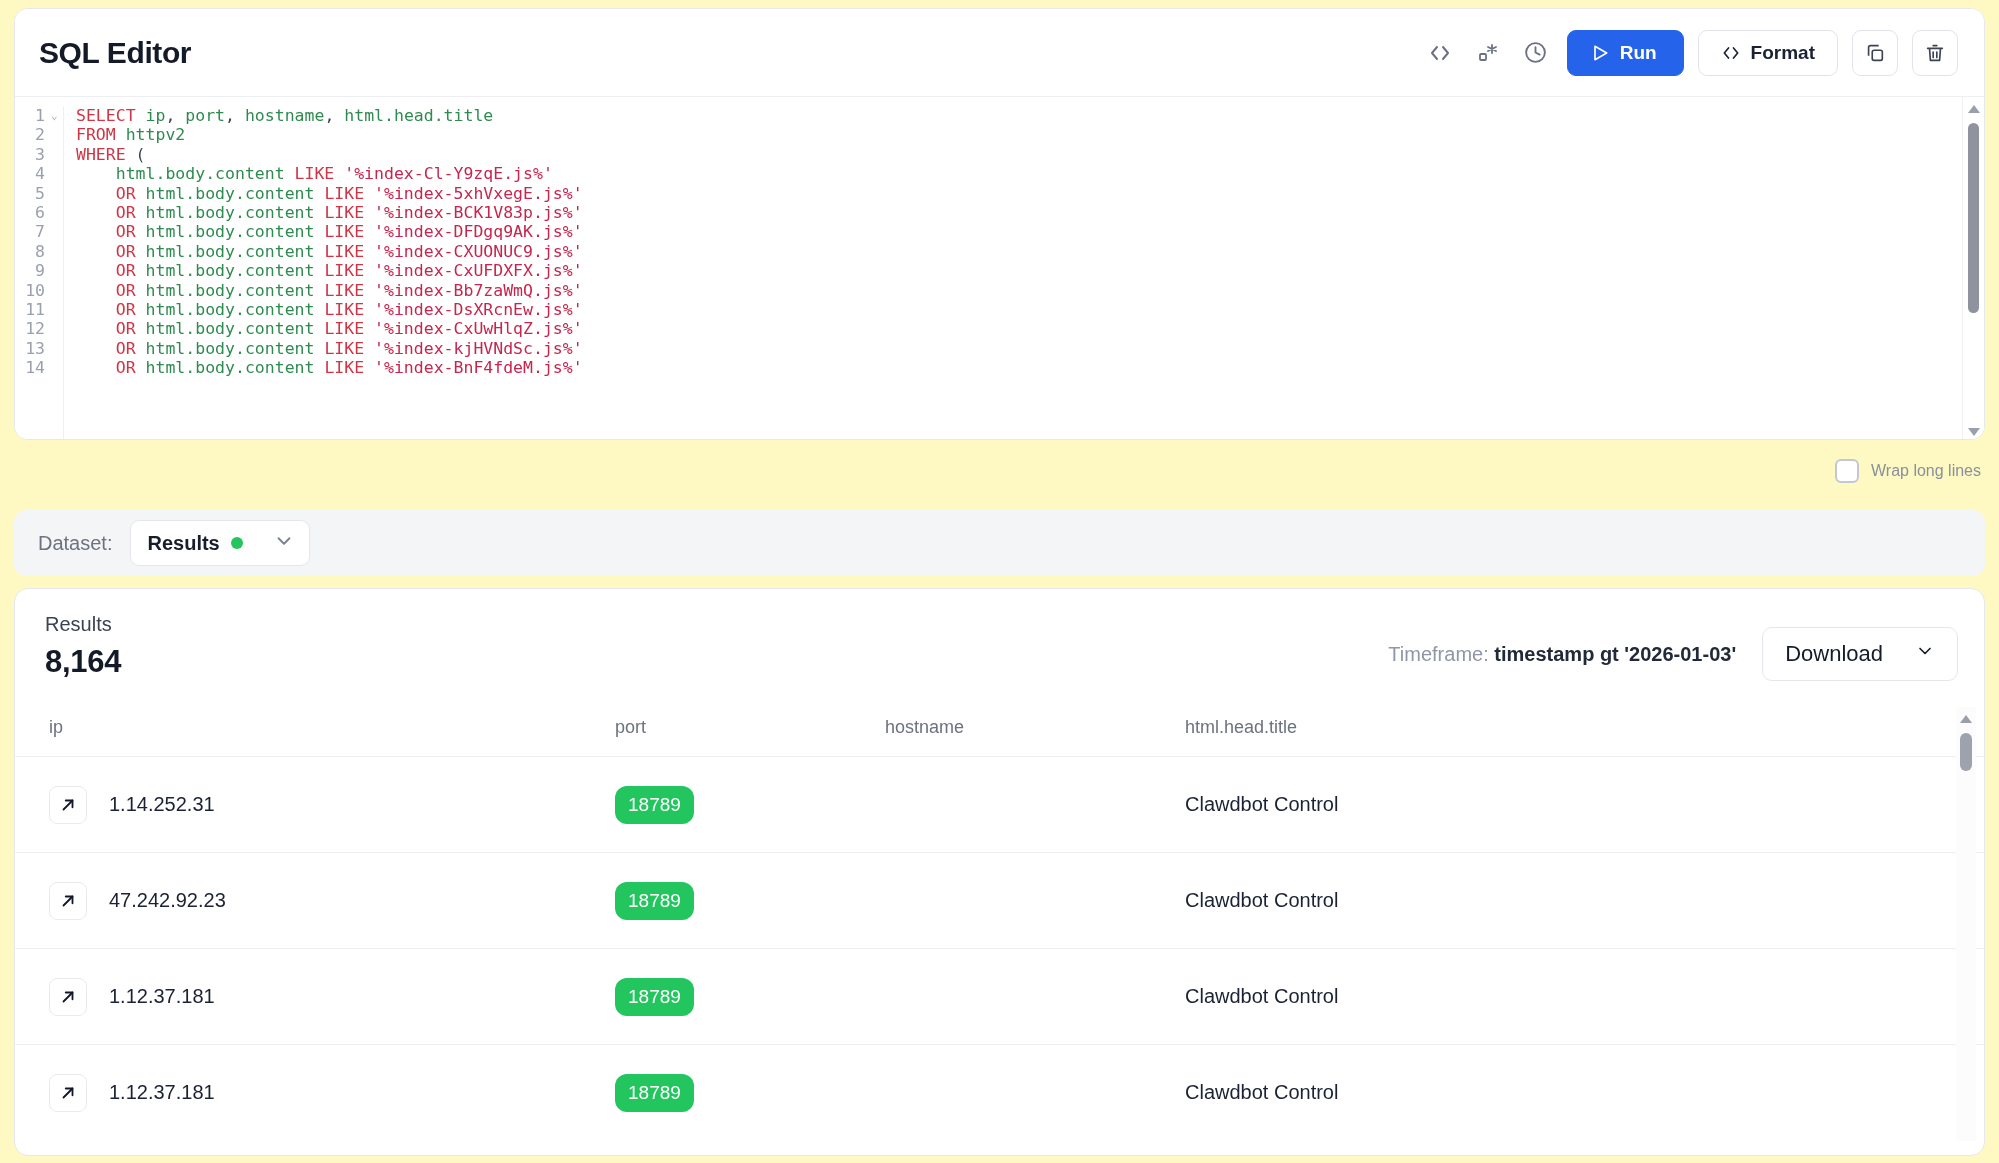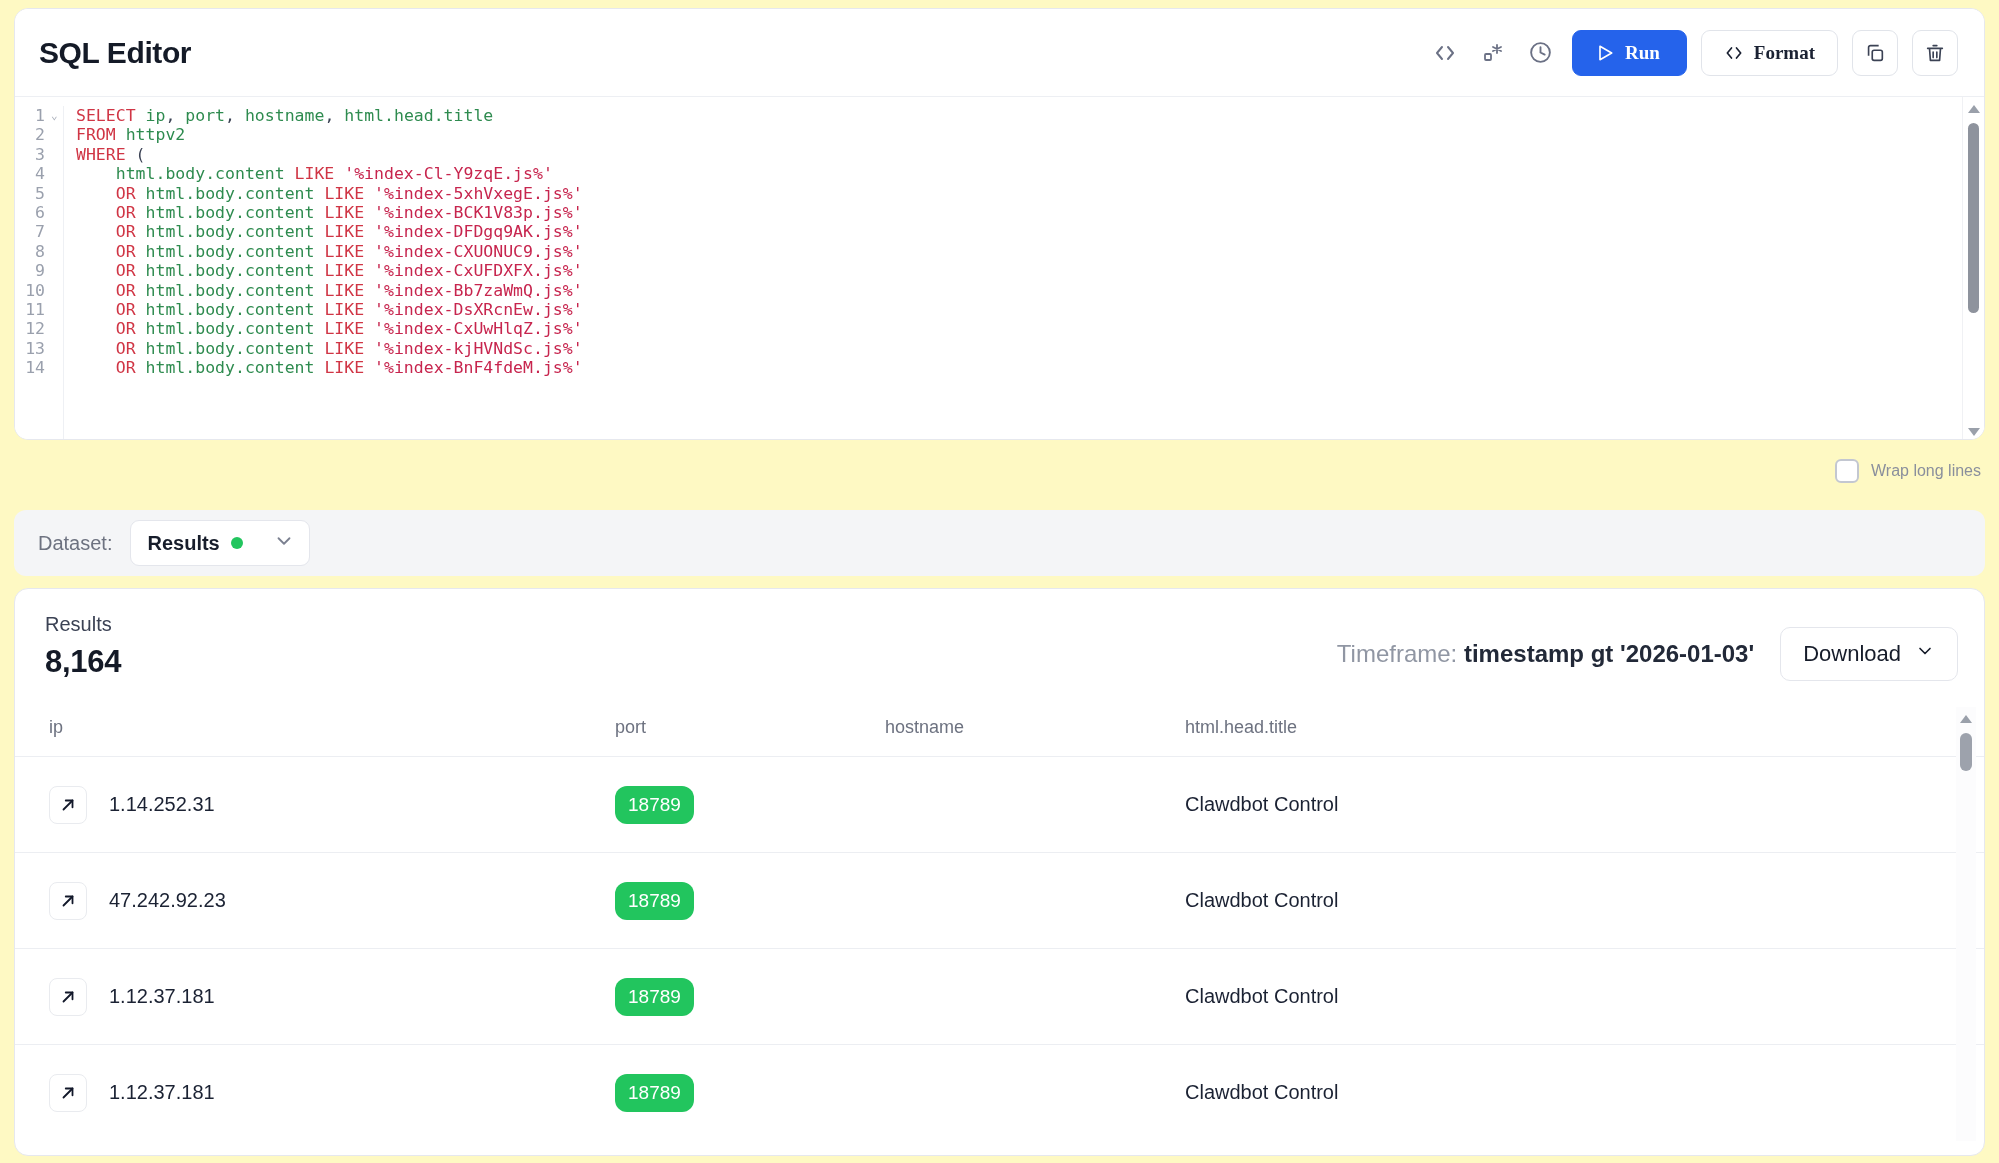--- a/index.html
+++ b/index.html
@@ -24,21 +24,21 @@
     overflow: hidden;
   }
   .editor-header {
     height: 88px;
     display: flex; align-items: center;
     padding: 0 26px 0 24px;
     border-bottom: 1px solid #edeff3;
     background: #ffffff;
   }
   .editor-title { font-size: 30px; font-weight: bold; letter-spacing: -0.4px; color: #141a27; }
-  .header-actions { margin-left: auto; display: flex; align-items: center; gap: 14px; font-family: Liberation Serif, serif; }
+  .header-actions { margin-left: auto; display: flex; align-items: center; gap: 14px; }
   .icon-plain {
     width: 34px; height: 34px;
     display: flex; align-items: center; justify-content: center;
     color: #6b7185; cursor: pointer;
   }
   .btn {
     display: inline-flex; align-items: center; justify-content: center;
     gap: 10px; height: 46px; border-radius: 9px;
     font-size: 19px; cursor: pointer; white-space: nowrap;
   }
@@ -119,25 +119,25 @@
 
   
   .results-card {
     position: absolute; left: 14px; top: 588px; width: 1971px; height: 568px;
     background: #fff; border: 1px solid #e6e8ee; border-radius: 14px; overflow: hidden;
   }
   .results-head { display: flex; align-items: flex-start; padding: 24px 26px 0 30px; }
   .res-label { font-size: 20px; color: #3b4254; }
   .res-count { font-size: 31px; font-weight: bold; color: #141a27; margin-top: 8px; letter-spacing: -0.3px; }
   .res-right { margin-left: auto; display: flex; align-items: center; gap: 26px; padding-top: 14px; }
-  .timeframe { font-size: 24px; color: #9096a3; }
+  .timeframe { font-size: 20px; color: #9096a3; }
   .timeframe b { color: #222938; font-weight: bold; }
   .btn-download {
     height: 54px; padding: 0 22px; background: #fff; border: 1px solid #e4e6ec;
-    border-radius: 10px; display: inline-flex; align-items: center; gap: 14px;
+    border-radius: 10px; display: inline-flex; align-items: center; gap: 32px;
     font-size: 22px; color: #161c2a; cursor: pointer;
   }
 
   .table-wrap { position: relative; margin-top: 26px; }
   table { width: 100%; border-collapse: collapse; table-layout: fixed; }
   th {
     text-align: left; font-weight: normal; font-size: 18px; color: #6d7280;
     padding: 10px 0 18px 0;
   }
   td { font-size: 20px; color: #1b2233; padding: 0; height: 96px; border-top: 1px solid #eceef2; }

